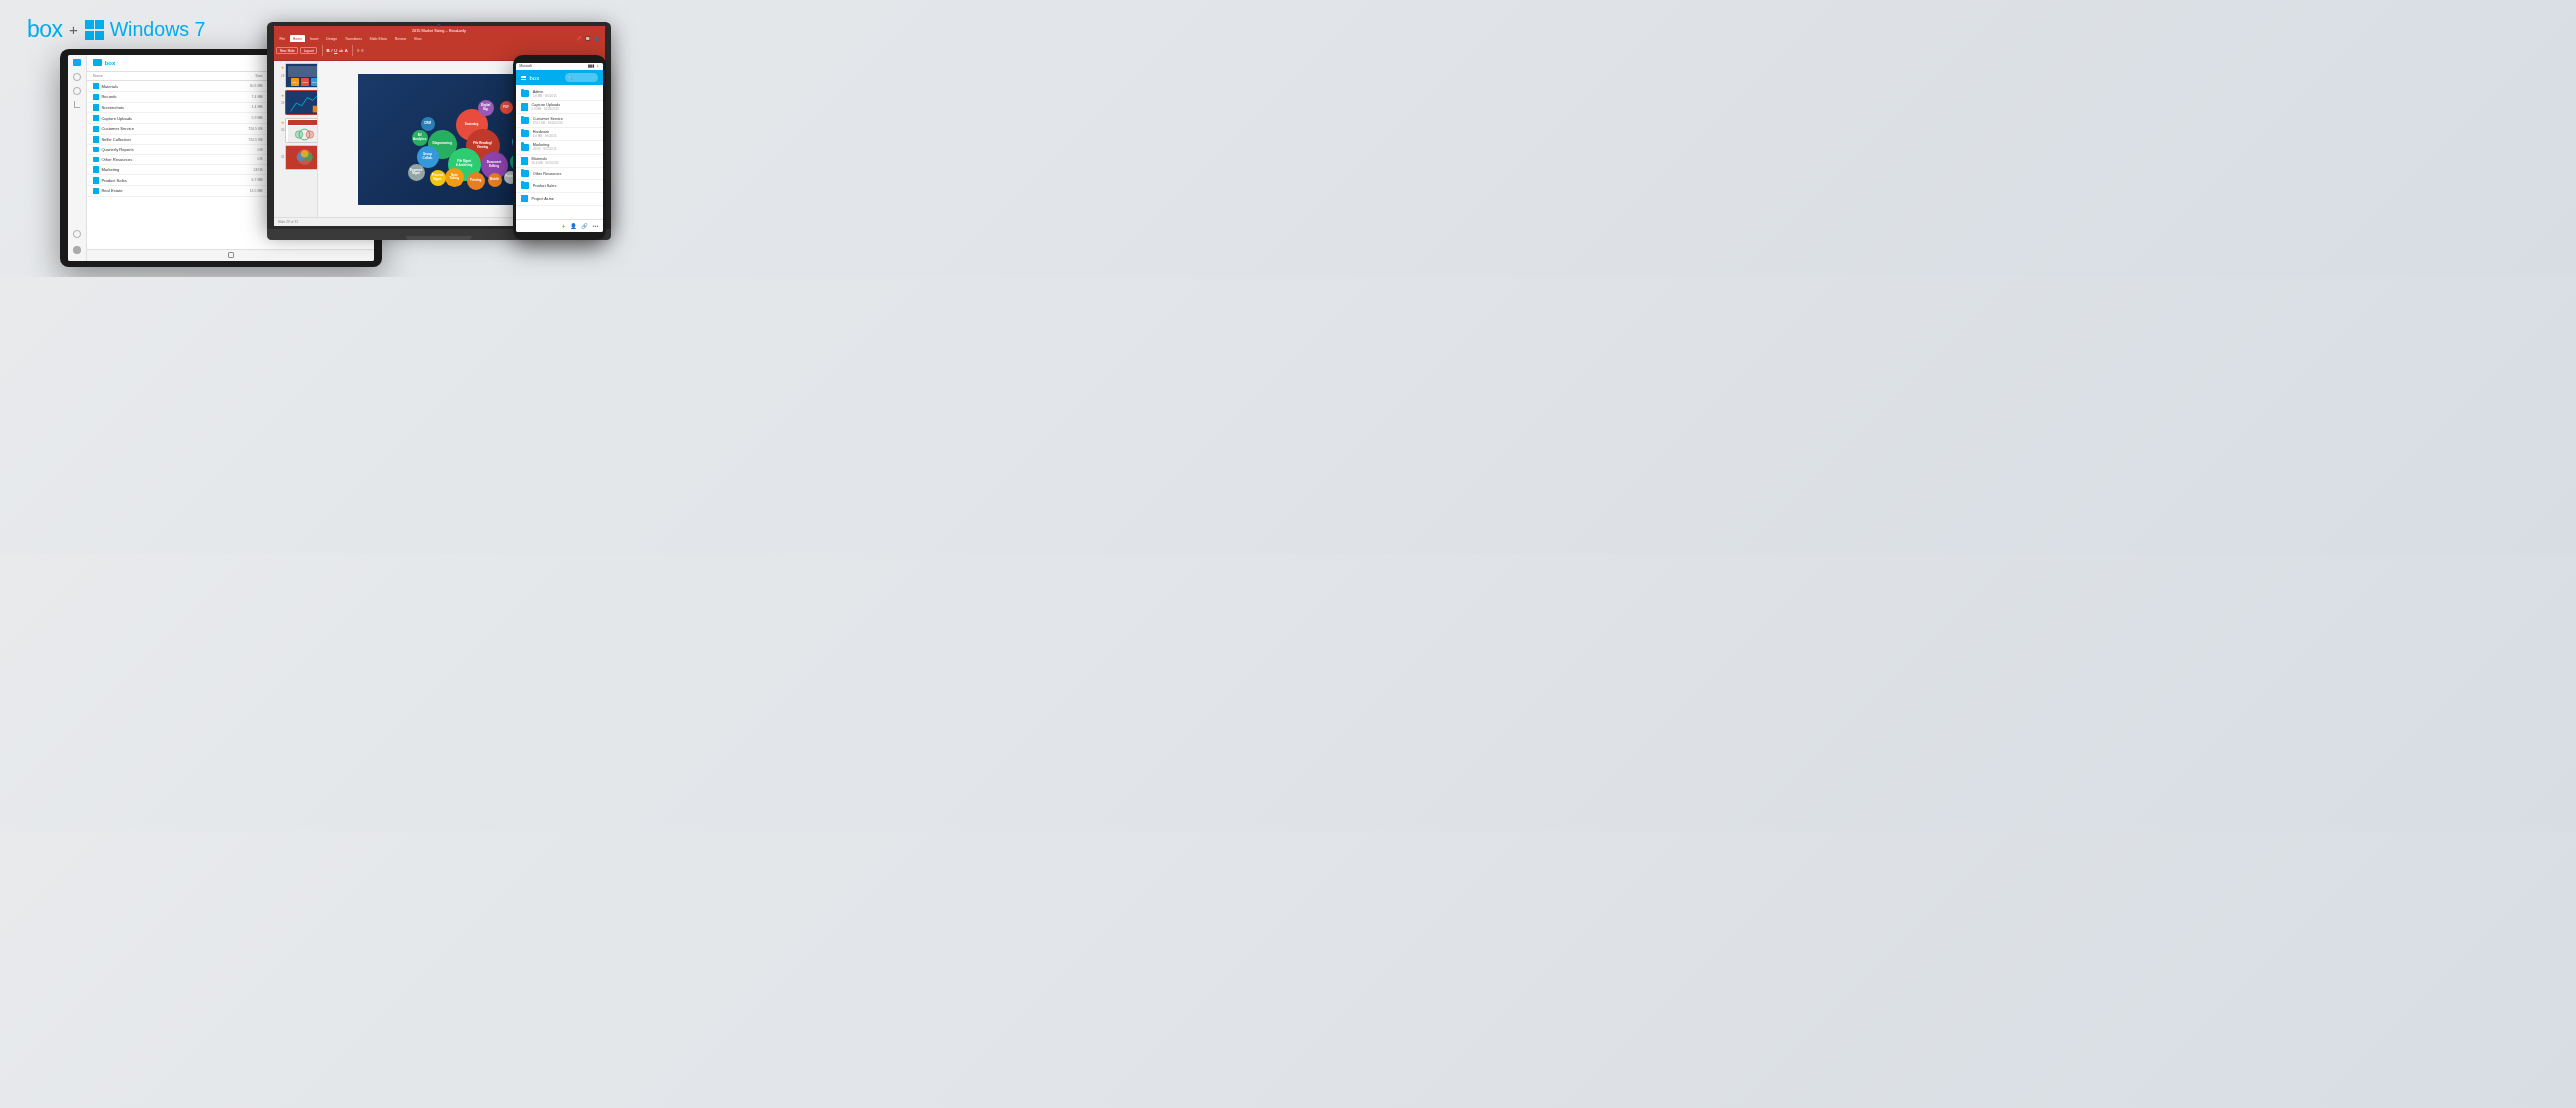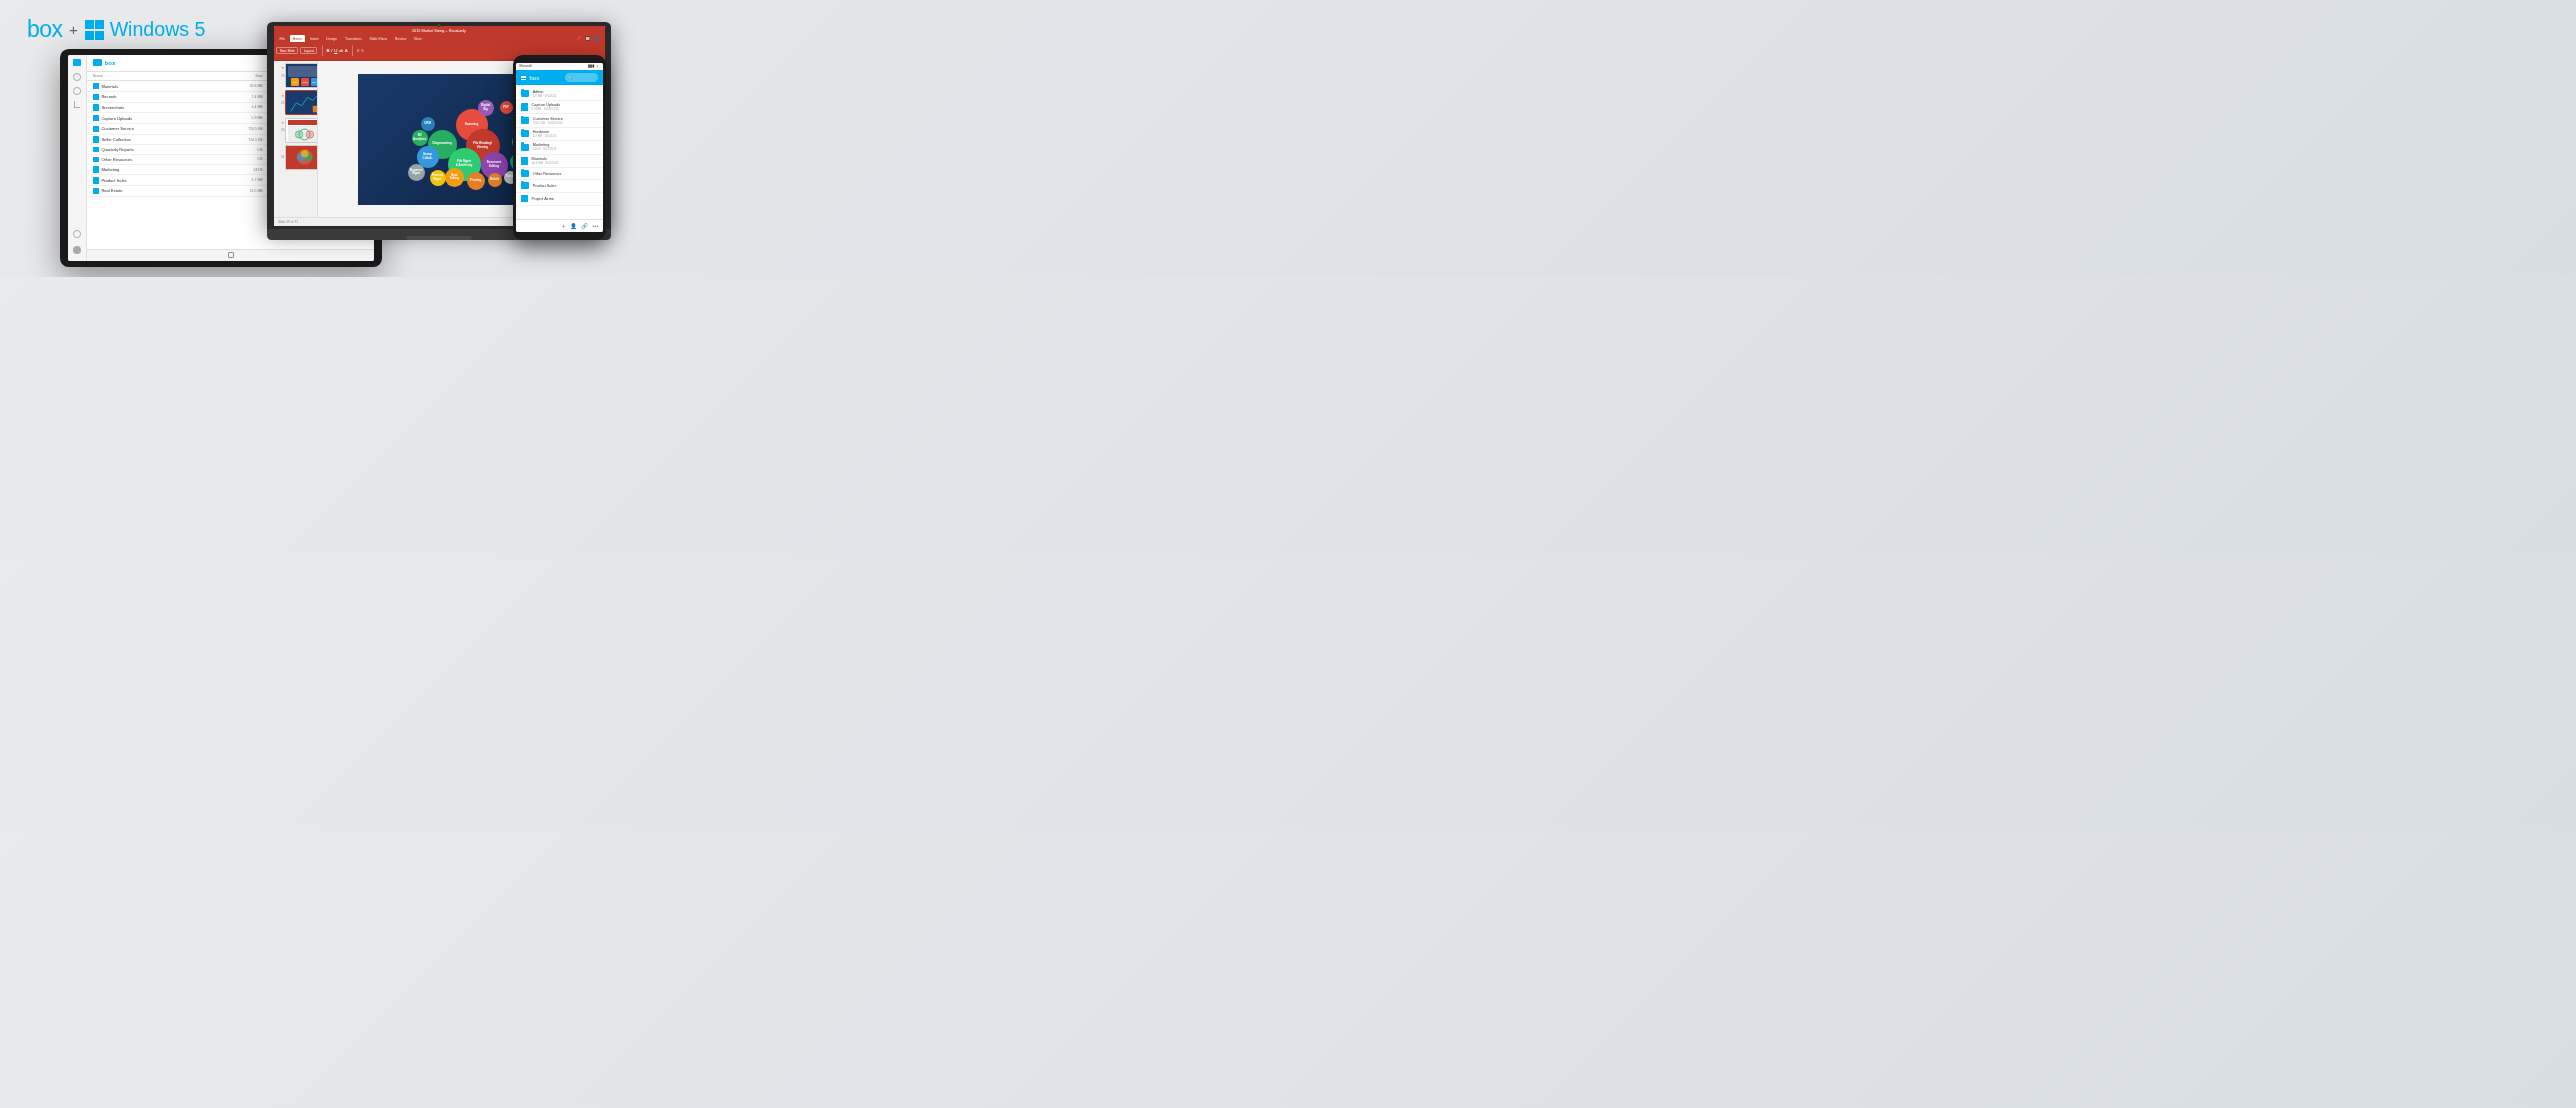--- a/index.html
+++ b/index.html
@@ -484,21 +484,21 @@
 <div class="header-logo">
   <span class="box-logo-text">box</span>
   <span class="plus-sign">+</span>
   <div class="windows-logo-container">
     <div class="windows-grid">
       <div></div>
         <div></div>
         <div></div>
         <div></div>
     </div>
-    <span class="windows10-text">Windows 5</span>
+    <span class="windows10-text">Windows 7</span>
   </div>
 </div>
 
 <div class="tablet-device">
   <div class="tablet-screen">
 
     <div class="tablet-sidebar">
       <div style="width:7.6px;height:7.6px;background:#00aeef;border-radius:1.1px;"></div>
       <div style="width:7.6px;height:7.6px;border:1.1px solid #aaa;border-radius:50%;"></div>
       <div style="width:7.6px;height:7.6px;border:1.1px solid #aaa;border-radius:50%;background:none;"></div>

